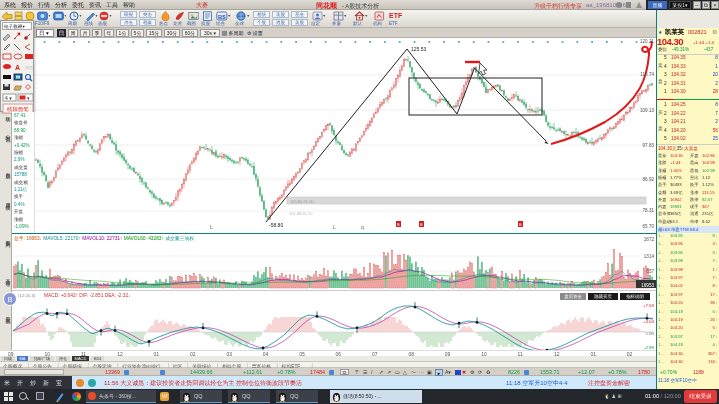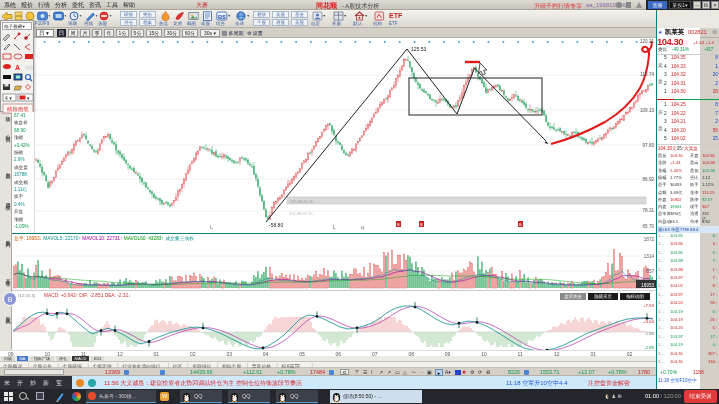--- a/index.html
+++ b/index.html
@@ -1606,21 +1606,21 @@
     <span class="abs" style="left:17px;top:3px;font-size:6px;color:#ddd;">开</span>
     <span class="abs" style="left:30px;top:3px;font-size:6px;color:#ddd;">炒</span>
     <span class="abs" style="left:43px;top:3px;font-size:6px;color:#ddd;">新</span>
     <span class="abs" style="left:56px;top:3px;font-size:6px;color:#ddd;">宝</span>
     <span class="abs" style="left:76px;top:3px;width:8px;height:8px;border-radius:50%;background:#e88a2a;"></span>
     <span class="abs" style="left:88px;top:3px;width:8px;height:8px;border-radius:50%;background:#2aa8a8;"></span>
     <span class="abs" style="left:104px;top:3px;font-size:6px;color:#d22;white-space:nowrap;">11:56 大义诚恳：建议投资者走势回调以轻仓为主 控制仓位待衡波段节奏活</span>
     <span class="abs" style="left:506px;top:3px;font-size:6px;color:#1a5ad8;white-space:nowrap;">11:18 空军开10空中4·4</span>
     <span class="abs" style="left:588px;top:3px;font-size:6px;color:#d22;white-space:nowrap;">注控盘资金解密</span>
   </div>
-<div class="abs" style="left:656px;top:10px;width:44px;height:379px;background:#ffffff;border-left:1px solid #0a8080;font-family:'Liberation Sans',sans-serif;">
+<div class="abs" style="left:656px;top:10px;width:63px;height:379px;background:#fef9c3;border-left:1px solid #0a8080;font-family:'Liberation Sans',sans-serif;">
     <div class="abs" style="left:0;top:0;width:63px;height:18px;background:#ece9e2;"></div>
     <div class="abs" style="left:1px;top:19px;font-size:5px;color:#2a5ad8;">★</div>
     <div class="abs" style="left:8px;top:18px;font-size:6.4px;font-weight:bold;color:#111;">凯莱英</div>
     <div class="abs" style="left:31px;top:18.5px;font-size:5.6px;color:#c22;">002821</div>
     <div class="abs" style="left:55px;top:18px;font-size:6px;color:#888;">⚙</div>
     <div class="abs" style="left:0px;top:26px;font-size:9.5px;font-weight:bold;color:#d01818;letter-spacing:-0.5px;">104.30</div>
     <div class="abs" style="left:36px;top:30px;font-size:4.4px;color:#d01818;white-space:nowrap;">+1.44 +1.4</div>
     <div class="abs" style="left:1px;top:37px;font-size:4.6px;color:#333;">委比</div>
     <div class="abs" style="left:15px;top:37px;font-size:4.6px;color:#0a9a4a;">-49.31%</div>
     <div class="abs" style="left:47px;top:37px;font-size:4.6px;color:#0a9a4a;">-437</div>

